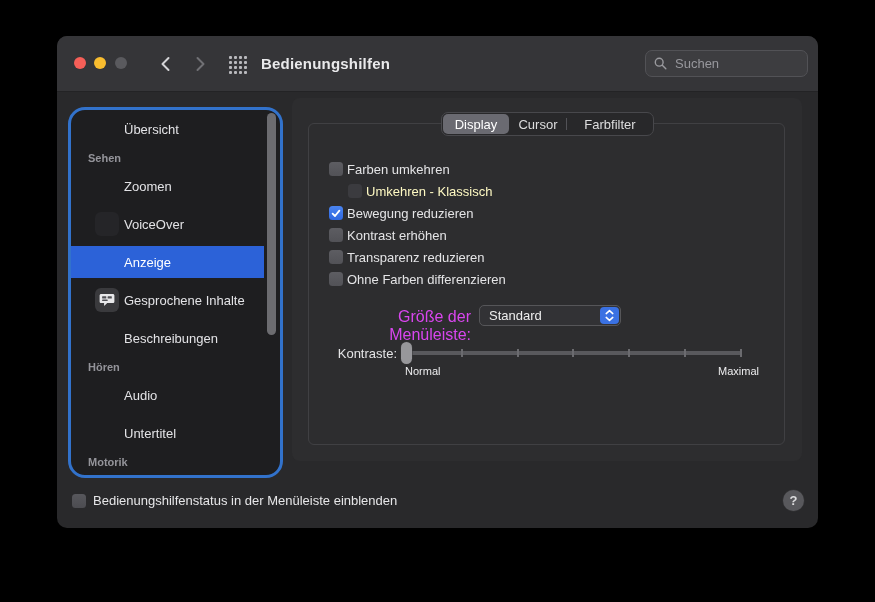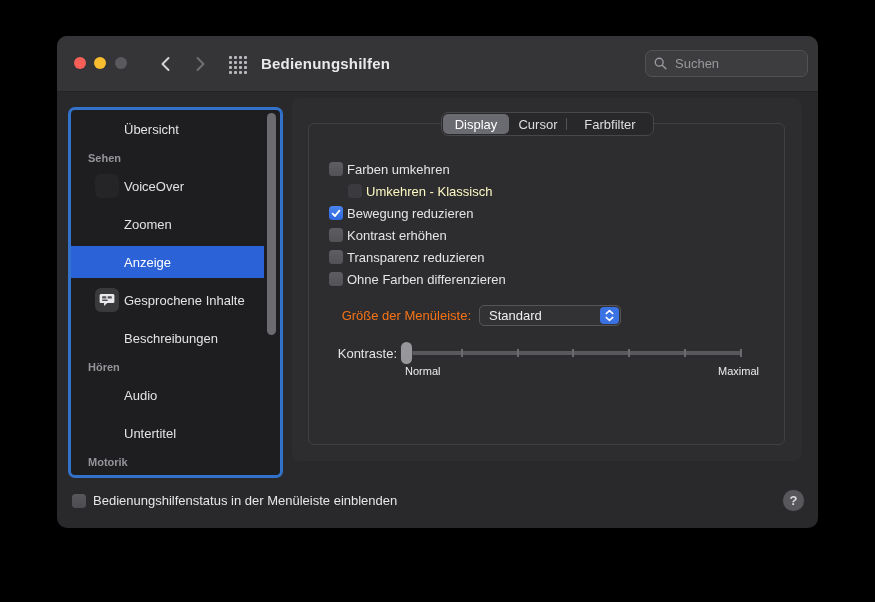--- a/index.html
+++ b/index.html
@@ -30,21 +30,21 @@
     color:#e9e9eb; letter-spacing:.2px; }
   .search { position:absolute; left:588px; top:14px; width:163px; height:27px;
     background:#3d3d40; border:1px solid #525256; border-radius:7px;
     display:flex; align-items:center; padding:0 8px; gap:8px; }
   .search input { flex:1; min-width:0; background:transparent; border:none; outline:none;
     font-size:13px; color:#c8c8cc; font-family:inherit; }
   .search input::placeholder { color:#98989d; }
 
   
   .sidebar { position:absolute; left:11px; top:71px; width:215px; height:371px;
-    background:#1e1e20; border:3px solid #3272cb; border-radius:7px; overflow:hidden; }
+    background:#1e1e20; border:3px solid #3272cb; border-radius:17px; overflow:hidden; }
   .side-list { position:absolute; left:0; top:0; width:100%; }
   .side-item { position:relative; height:38px; display:flex; align-items:center; }
   .side-item .hl { position:absolute; left:0; top:3px; bottom:3px; right:16px; background:transparent; }
   .side-item.selected .hl { background:#2c62d8; }
   .side-item .lbl { position:relative; margin-left:53px; font-size:13px; color:#e3e3e6; }
   .side-item.selected .lbl { color:#fff; }
   .side-section { height:19px; display:flex; align-items:center; }
   .side-section .lbl { margin-left:17px; font-size:11px; font-weight:bold; color:#94949a; }
   .side-icon { position:absolute; left:24px; top:7px; width:24px; height:24px;
     border-radius:6px; display:flex; align-items:center; justify-content:center; }
@@ -77,21 +77,21 @@
   .cbox { width:14px; height:14px; border-radius:3.5px;
     background:linear-gradient(#5d5d62,#525257); flex:0 0 auto;
     display:flex; align-items:center; justify-content:center; }
   .cb-row.disabled .cbox { background:#3b3b3f; }
   .cbox.checked { background:linear-gradient(#4a84f0,#2f68e0); }
   .cb-label { margin-left:4px; font-size:13px; color:#e4e4e6; }
   .cb-row.disabled .cb-label { color:#fef9c3; }
 
   
   .dd-label { position:absolute; left:22px; top:184px; width:140px; text-align:right;
-    font-size:13px; color:#f97316; }
+    font-size:16px; color:#d946ef; }
   .popup { position:absolute; left:170px; top:181px; width:142px; height:21px;
     background:#323235; border:1px solid #565659; border-radius:5px;
     display:flex; align-items:center; }
   .popup .val { margin-left:9px; font-size:13px; color:#eee; flex:1; }
   .popup .caps { position:absolute; right:1px; top:1px; width:19px; height:17px;
     background:#3a71e3; border-radius:4px; display:flex; align-items:center; justify-content:center; }
 
   
   .sl-label { position:absolute; left:0; top:222px; width:88px; text-align:right;
     font-size:13px; color:#e4e4e6; }
@@ -174,27 +174,27 @@
           <span class="hl"></span>
           <span class="lbl">Übersicht</span>
         </div>
 
         <div class="side-section">
           <span class="lbl">Sehen</span>
         </div>
 
         <div class="side-item">
           <span class="hl"></span>
+          <span class="lbl">Zoomen</span>
+        </div>
+
+        <div class="side-item">
+          <span class="hl"></span>
           <span class="side-icon icon-faint"></span>
           <span class="lbl">VoiceOver</span>
-        </div>
-
-        <div class="side-item">
-          <span class="hl"></span>
-          <span class="lbl">Zoomen</span>
         </div>
 
         <div class="side-item selected">
           <span class="hl"></span>
           <span class="lbl">Anzeige</span>
         </div>
 
         <div class="side-item">
           <span class="hl"></span>
           <span class="side-icon icon-speech">

